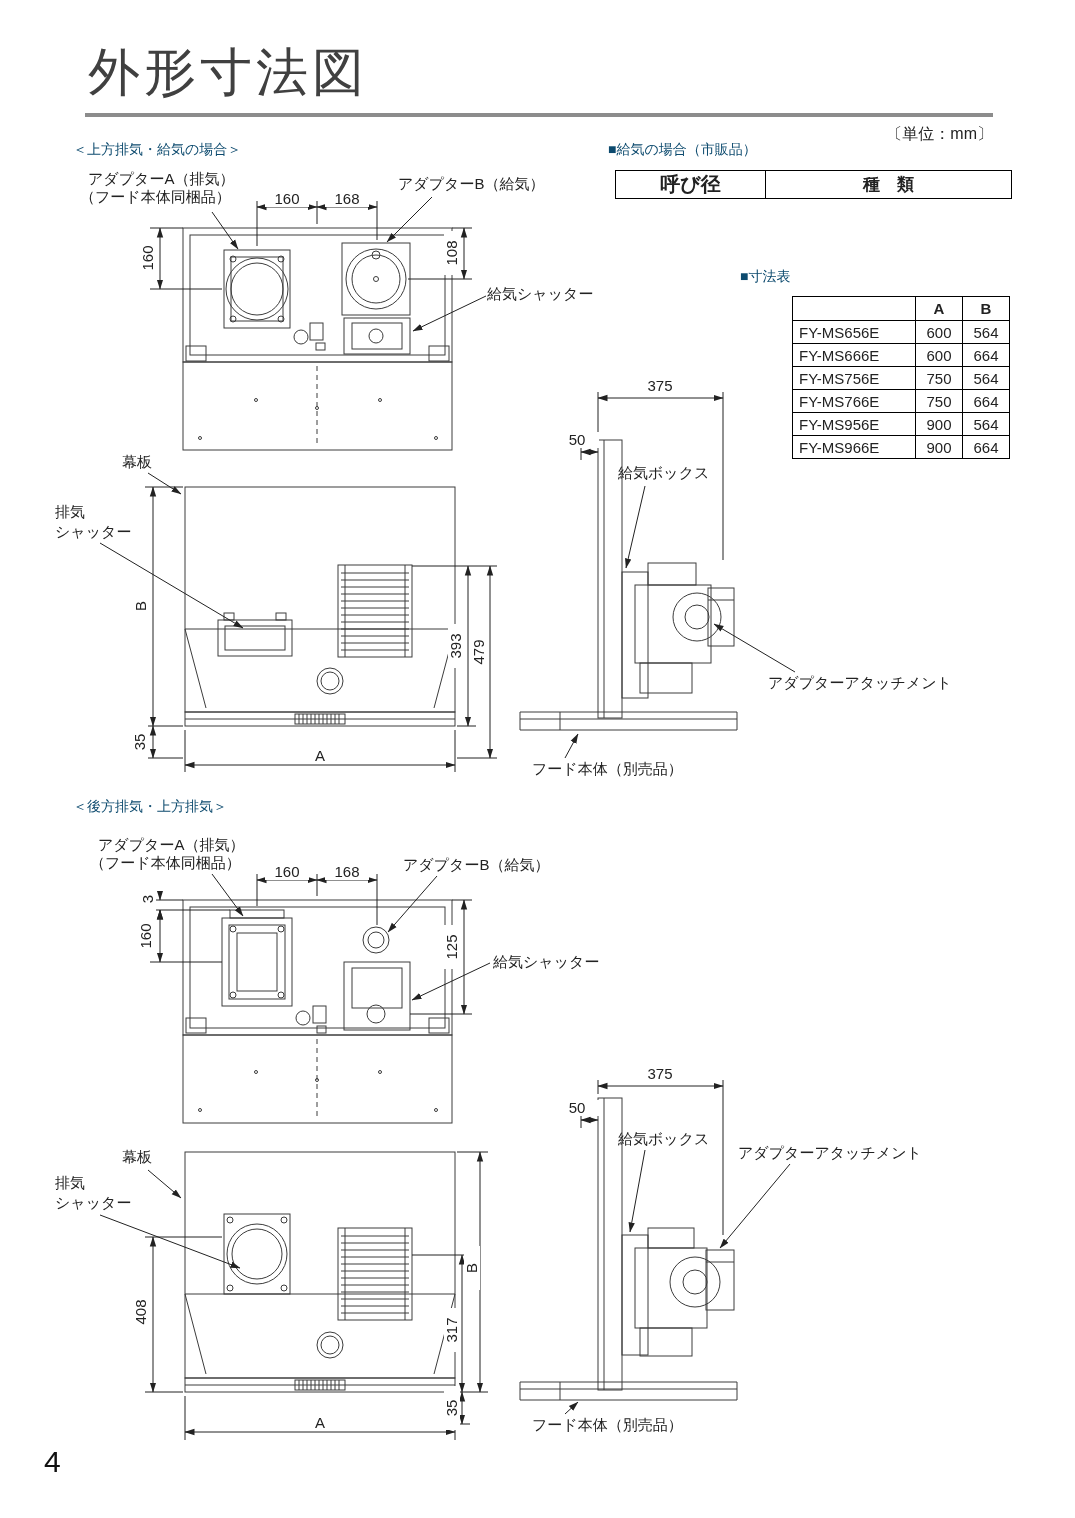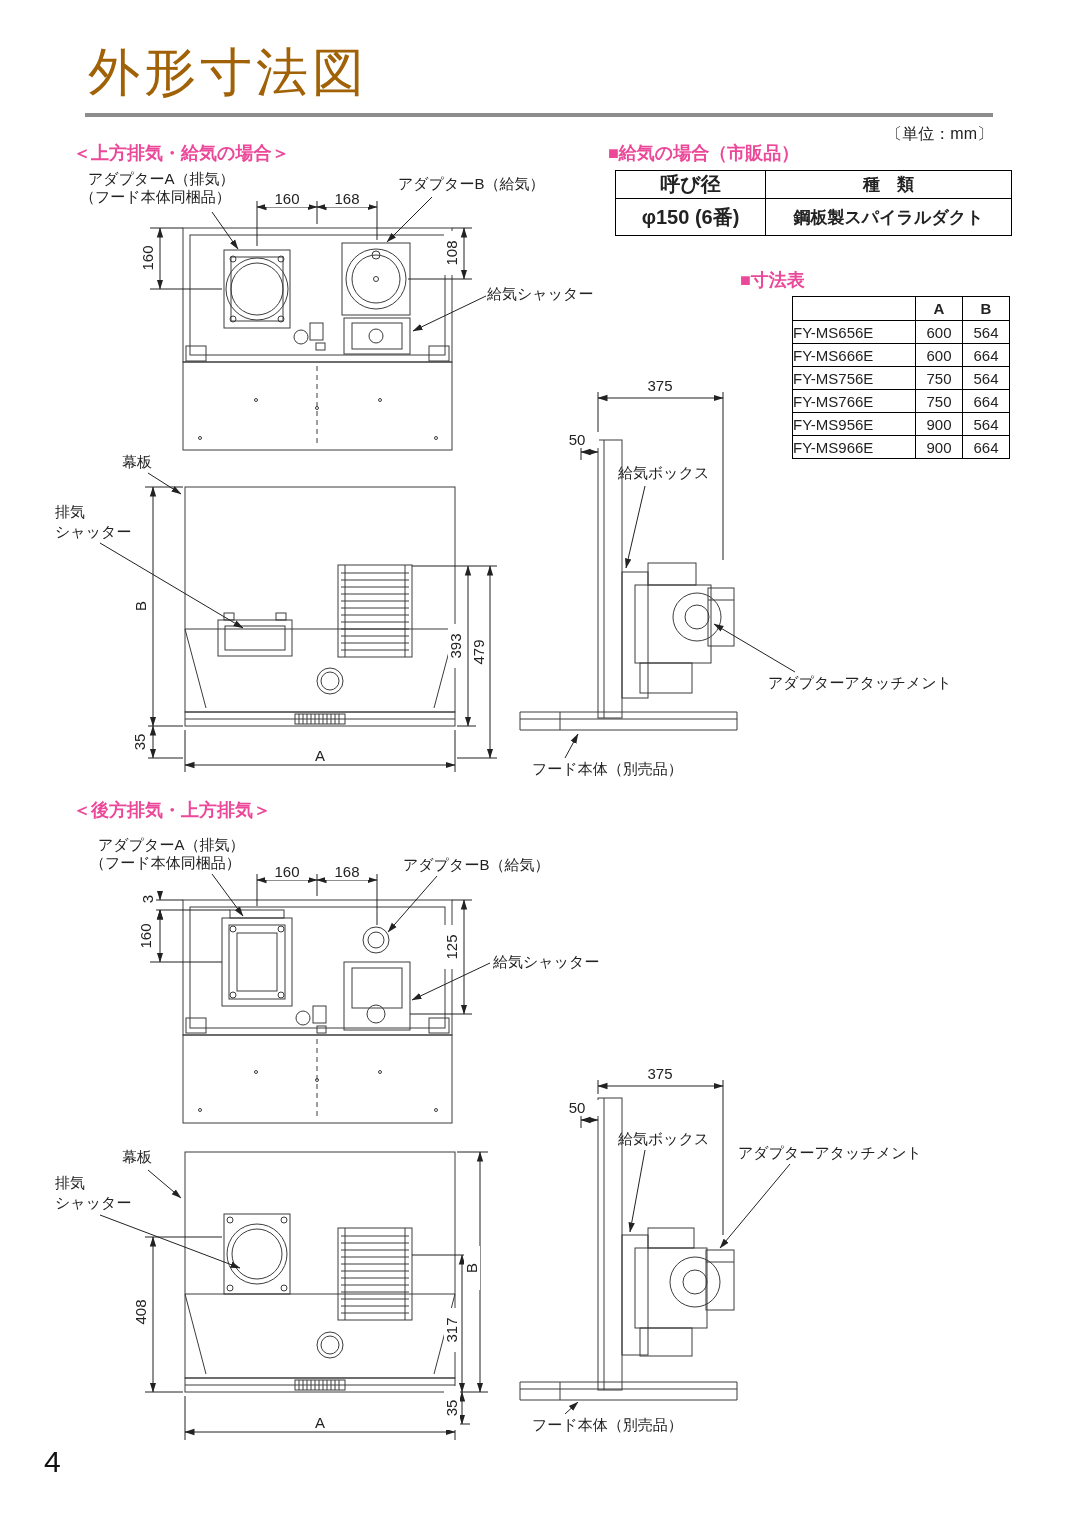--- a/index.html
+++ b/index.html
@@ -1,36 +1,36 @@
 <!DOCTYPE html>
 <html><head>
 <meta charset="utf-8">
 <style>
   * { margin:0; padding:0; box-sizing:border-box; }
   html,body { background:#fff; }
   body { font-family:"Liberation Sans","DejaVu Sans",sans-serif; color:#222; }
   .page { position:relative; width:1075px; height:1518px; background:#fff; overflow:hidden; }
   .art { position:absolute; left:0; top:0; }
-  .title { position:absolute; font-size:52px; color:#a16207; letter-spacing:4px; white-space:nowrap; }
+  .title { position:absolute; font-size:52px; color:#404040; letter-spacing:4px; white-space:nowrap; }
   .rule { position:absolute; background:#8c8c8c; }
-  .h2 { position:absolute; font-size:18px; font-weight:bold; color:#ec4899; white-space:nowrap; }
+  .h2 { position:absolute; font-size:14px; font-weight:normal; color:#0c4a6e; white-space:nowrap; }
   .note { position:absolute; font-size:16px; color:#222; text-align:right; }
   .lbl { position:absolute; font-size:15px; color:#222; white-space:nowrap; line-height:18px; }
   .dim { position:absolute; font-size:15px; color:#222; width:44px; height:16px; line-height:16px;
          text-align:center; background:#fff; }
   .dim.v { transform:rotate(-90deg); }
   table.t { border-collapse:collapse; position:absolute; background:#fff; table-layout:fixed; }
   table.t td, table.t th { border:1.5px solid #000; overflow:hidden; }
   .duct th { font-size:17px; font-weight:bold; text-align:center; height:24px; }
   .duct td { text-align:center; height:37px; font-weight:bold; }
   .duct .c1 { width:150px; font-size:20px; }
   .duct .c2 { width:246px; font-size:17px; }
   .dimtab th { font-size:15px; font-weight:bold; text-align:center; height:24px; }
   .dimtab td { font-size:15px; height:23px; }
-  .dimtab .m { width:123px; text-align:left; }
+  .dimtab .m { width:123px; text-align:left; padding-left:6px; }
   .dimtab .n { width:47px; text-align:center; }
   .pagenum { position:absolute; font-size:30px; color:#111; }
 </style>
 </head>
 <body>
 
 <div class="page">
 
   <svg class="art" width="1075" height="1518" viewBox="0 0 1075 1518">
     <defs>
@@ -276,24 +276,20 @@
   <div class="rule" style="left:85px; top:113px; width:908px; height:4px;"></div>
   <div class="note" style="left:860px; top:124px; width:133px;">〔単位：mm〕</div>
 
   <div class="h2" style="left:608px; top:141px;">■給気の場合（市販品）</div>
   <table class="t duct" style="left:615px; top:170px;">
     <tbody>
         <tr>
       <th class="c1">呼び径</th>
       <th class="c2">種　類</th>
     </tr>
-    <tr>
-      <td class="c1">φ150 (6番)</td>
-      <td class="c2">鋼板製スパイラルダクト</td>
-    </tr>
   </tbody>
     </table>
 
   <div class="h2" style="left:740px; top:268px;">■寸法表</div>
   <table class="t dimtab" style="left:792px; top:296px;">
     <tbody>
         <tr>
       <th class="m"></th>
       <th class="n">A</th>
       <th class="n">B</th>

